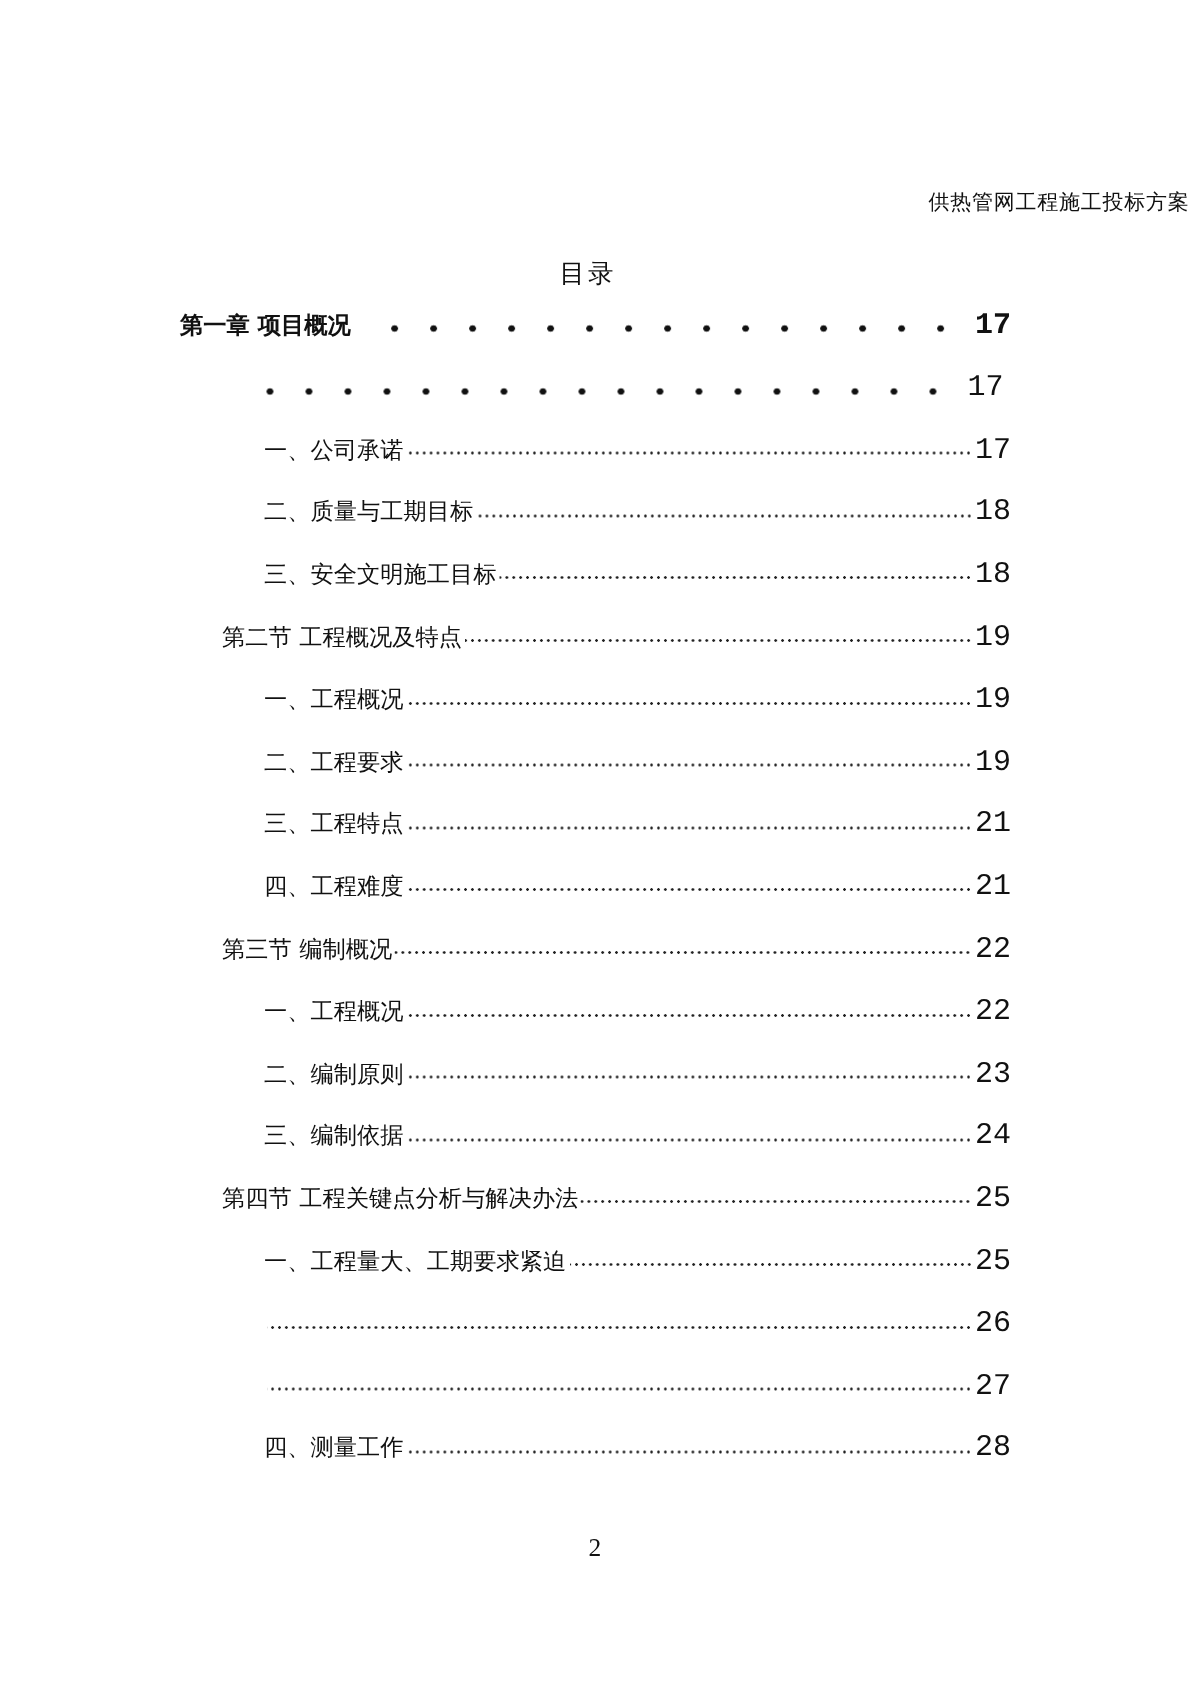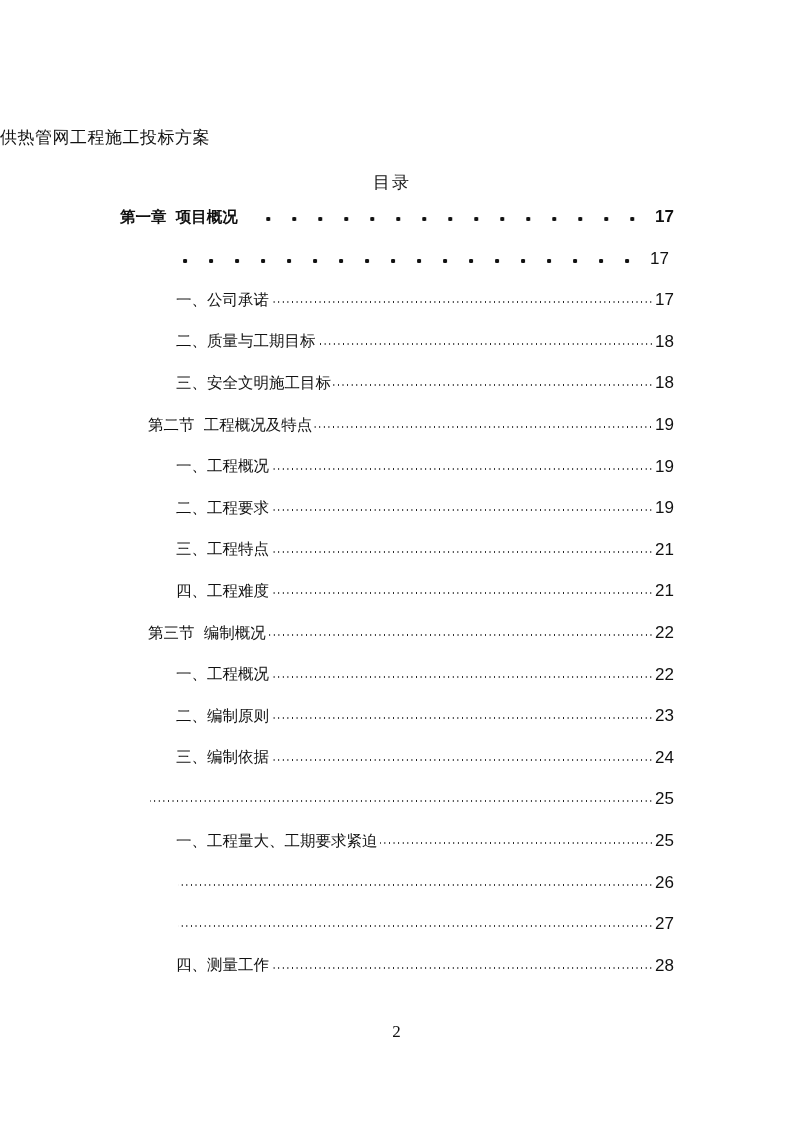--- a/index.html
+++ b/index.html
@@ -1,32 +1,32 @@
 <!DOCTYPE html>
 <html><head>
 <meta charset="utf-8">
 <style>
   html, body { margin: 0; padding: 0; background: #ffffff; }
   body { width: 793px; height: 1122px; position: relative; overflow: hidden;
          font-family: "DejaVu Serif", "Liberation Serif", serif; color: #111; }
-  .title { position: absolute; top: 126px; left: 0; width: 793px; text-align: left;
-           font-size: 17px; letter-spacing: 0.5px; }
+  .title { position: absolute; top: 126px; left: 0; width: 793px; text-align: right;
+           font-size: 14px; letter-spacing: 0.5px; }
   .subtitle { position: absolute; top: 171px; left: 0; width: 784px; text-align: center;
               font-size: 17px; letter-spacing: 2px; }
   .toc { position: absolute; top: 203px; left: 0; width: 793px; }
   .row { position: absolute; height: 28px; display: flex; align-items: center;
          font-size: 15.5px; right: 119px; }
-  .row .label { white-space: nowrap; font-family: Liberation Mono, monospace; }
+  .row .label { white-space: nowrap; }
   .row .leader { flex: 1; overflow: hidden; white-space: nowrap; margin: 0 2px;
                  height: 6px; align-self: center; position: relative; top: 2px;
                  background-image: radial-gradient(circle, #222 0.8px, transparent 1px);
                  background-size: 4.6px 6px; background-repeat: repeat-x; background-position: right center; }
   .row.big-dots .leader { background-image: radial-gradient(circle, #111 2px, transparent 2.4px);
                           background-size: 26px 8px; height: 8px; margin: 0 10px 0 16px; }
-  .row .page { white-space: nowrap; font-family: Liberation Sans, sans-serif; font-size: 17px; }
+  .row .page { white-space: nowrap; font-family: Liberation Mono, monospace; font-size: 20px; }
   .row.chapter { font-weight: bold; left: 120px; }
   .row.section { left: 148px; }
   .row.item { left: 176px; }
   .page-number { position: absolute; top: 1022px; left: 0; width: 793px; text-align: center;
                  font-family: "Liberation Serif", serif; font-size: 17px; }
 </style>
 </head>
 <body>
 
 <div class="title">供热管网工程施工投标方案</div>
@@ -96,20 +96,21 @@
     <span class="label">二、编制原则</span>
     <span class="leader"></span>
     <span class="page">23</span>
   </div>
   <div class="row item" style="top:540.8px">
     <span class="label">三、编制依据</span>
     <span class="leader"></span>
     <span class="page">24</span>
   </div>
   <div class="row section" style="top:582.4px">
+    <span class="label">第四节  工程关键点分析与解决办法</span>
     <span class="leader"></span>
     <span class="page">25</span>
   </div>
   <div class="row item" style="top:624px">
     <span class="label">一、工程量大、工期要求紧迫</span>
     <span class="leader"></span>
     <span class="page">25</span>
   </div>
   <div class="row item" style="top:665.6px">
     <span class="leader"></span>

